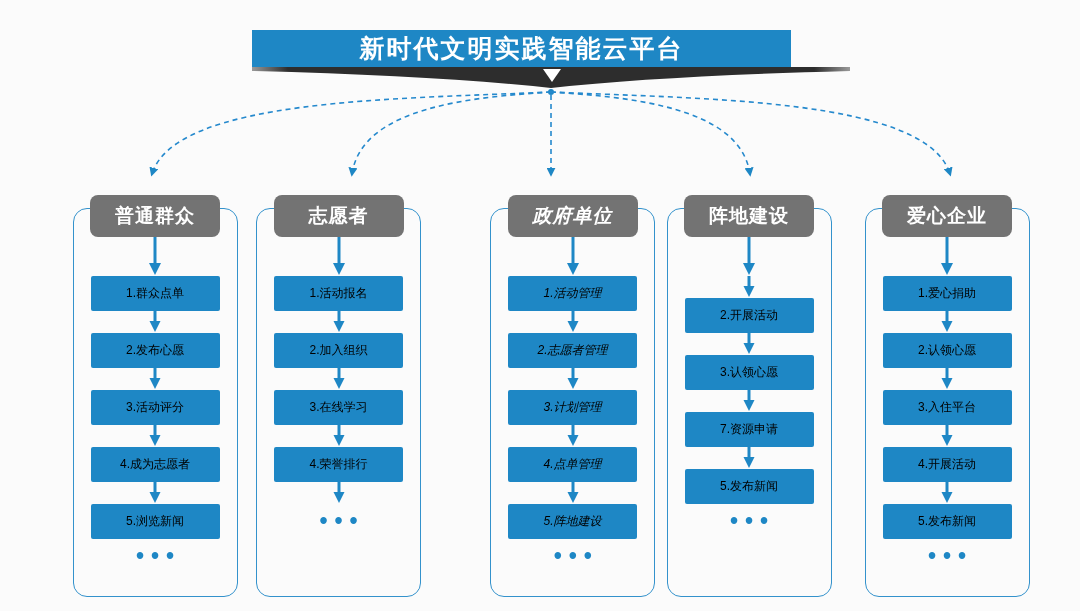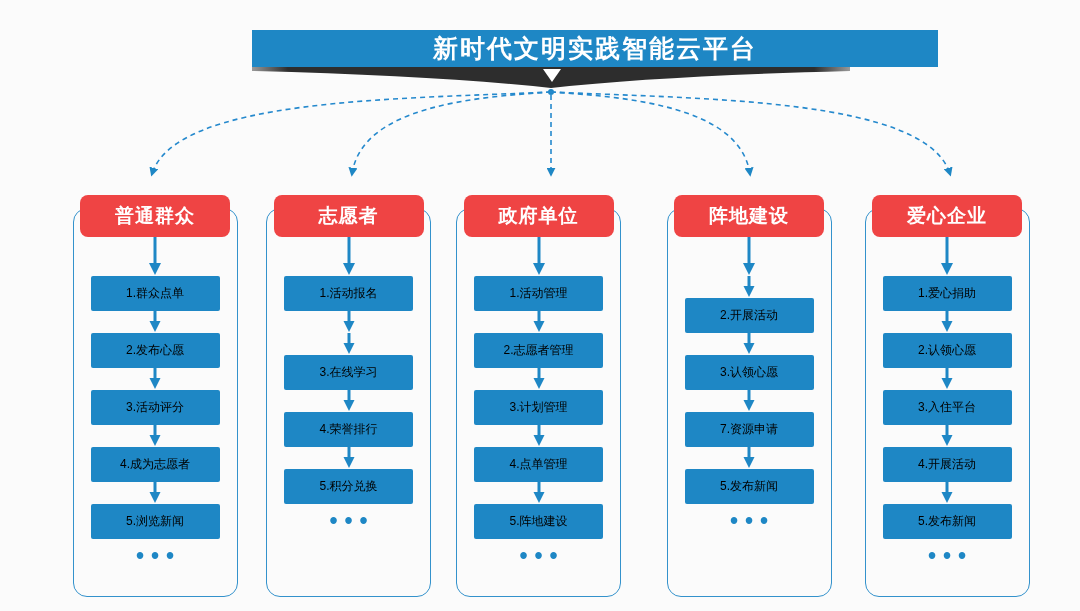--- a/index.html
+++ b/index.html
@@ -1,37 +1,37 @@
 <!DOCTYPE html>
 <html><head>
 <meta charset="utf-8">
 <style>
   html, body { margin:0; padding:0; background:#ffffff; }
   .stage {
     position:relative; width:1080px; height:611px; background:#fbfbfb;
     font-family:"Liberation Sans", sans-serif; overflow:hidden;
   }
   .banner {
-    position:absolute; left:252px; top:30px; width:686px; height:37px;
+    position:absolute; left:252px; top:30px; width:539px; height:37px;
     background:#1e87c5; color:#ffffff; z-index:3;
     display:flex; align-items:center; justify-content:center;
     font-size:25px; font-weight:bold; letter-spacing:2px;
   }
   .topfan { position:absolute; left:0; top:0; z-index:2; }
   .column {
     position:absolute; top:208px; width:165px; height:389px;
     border:1.5px solid #3392cc; border-radius:14px; box-sizing:border-box;
     display:flex; flex-direction:column; align-items:center;
     padding-top:28px; z-index:1;
   }
-  .c1 { left:72.5px; } .c2 { left:266px; } .c3 { left:456px; }
+  .c1 { left:72.5px; } .c2 { left:256px; } .c3 { left:490px;font-style:italic; }
   .c4 { left:666.5px; } .c5 { left:864.5px;align-items:center; }
   .col-header {
     position:absolute; top:-14px; left:50%; transform:translateX(-50%);
-    width:150px; height:42px; background:#ef4444; border-radius:8px;
+    width:130px; height:42px; background:#737373; border-radius:8px;
     color:#ffffff; font-size:19px; font-weight:bold; letter-spacing:1px;
     display:flex; align-items:center; justify-content:center;
   }
   .step {
     flex:none; width:129px; height:35px; background:#1e87c5;
     border-radius:2px; color:#000000; font-size:12px;
     display:flex; align-items:center; justify-content:center;
     white-space:nowrap;
   }
   .arrow { flex:none; display:block; }
@@ -107,35 +107,35 @@
     <div class="col-header">志愿者</div>
     <svg class="arrow" width="16" height="39" viewBox="0 0 16 39">
         <line x1="8" y1="0" x2="8" y2="27" stroke="#1e87c5" stroke-width="3"></line>
         <polygon points="2,26 14,26 8,38" fill="#1e87c5"></polygon>
       </svg>
     <div class="step">1.活动报名</div>
     <svg class="arrow" width="16" height="22" viewBox="0 0 16 22">
         <line x1="8" y1="0" x2="8" y2="11" stroke="#1e87c5" stroke-width="3"></line>
         <polygon points="2.5,10 13.5,10 8,21" fill="#1e87c5"></polygon>
       </svg>
+    <div class="step">2.加入组织</div>
     <svg class="arrow" width="16" height="22" viewBox="0 0 16 22">
         <line x1="8" y1="0" x2="8" y2="11" stroke="#1e87c5" stroke-width="3"></line>
         <polygon points="2.5,10 13.5,10 8,21" fill="#1e87c5"></polygon>
       </svg>
     <div class="step">3.在线学习</div>
     <svg class="arrow" width="16" height="22" viewBox="0 0 16 22">
         <line x1="8" y1="0" x2="8" y2="11" stroke="#1e87c5" stroke-width="3"></line>
         <polygon points="2.5,10 13.5,10 8,21" fill="#1e87c5"></polygon>
       </svg>
     <div class="step">4.荣誉排行</div>
     <svg class="arrow" width="16" height="22" viewBox="0 0 16 22">
         <line x1="8" y1="0" x2="8" y2="11" stroke="#1e87c5" stroke-width="3"></line>
         <polygon points="2.5,10 13.5,10 8,21" fill="#1e87c5"></polygon>
       </svg>
-    <div class="step">5.积分兑换</div>
     <div class="dots">•••</div>
   </div>
 
   <div class="column c3">
     <div class="col-header">政府单位</div>
     <svg class="arrow" width="16" height="39" viewBox="0 0 16 39">
         <line x1="8" y1="0" x2="8" y2="27" stroke="#1e87c5" stroke-width="3"></line>
         <polygon points="2,26 14,26 8,38" fill="#1e87c5"></polygon>
       </svg>
     <div class="step">1.活动管理</div>

